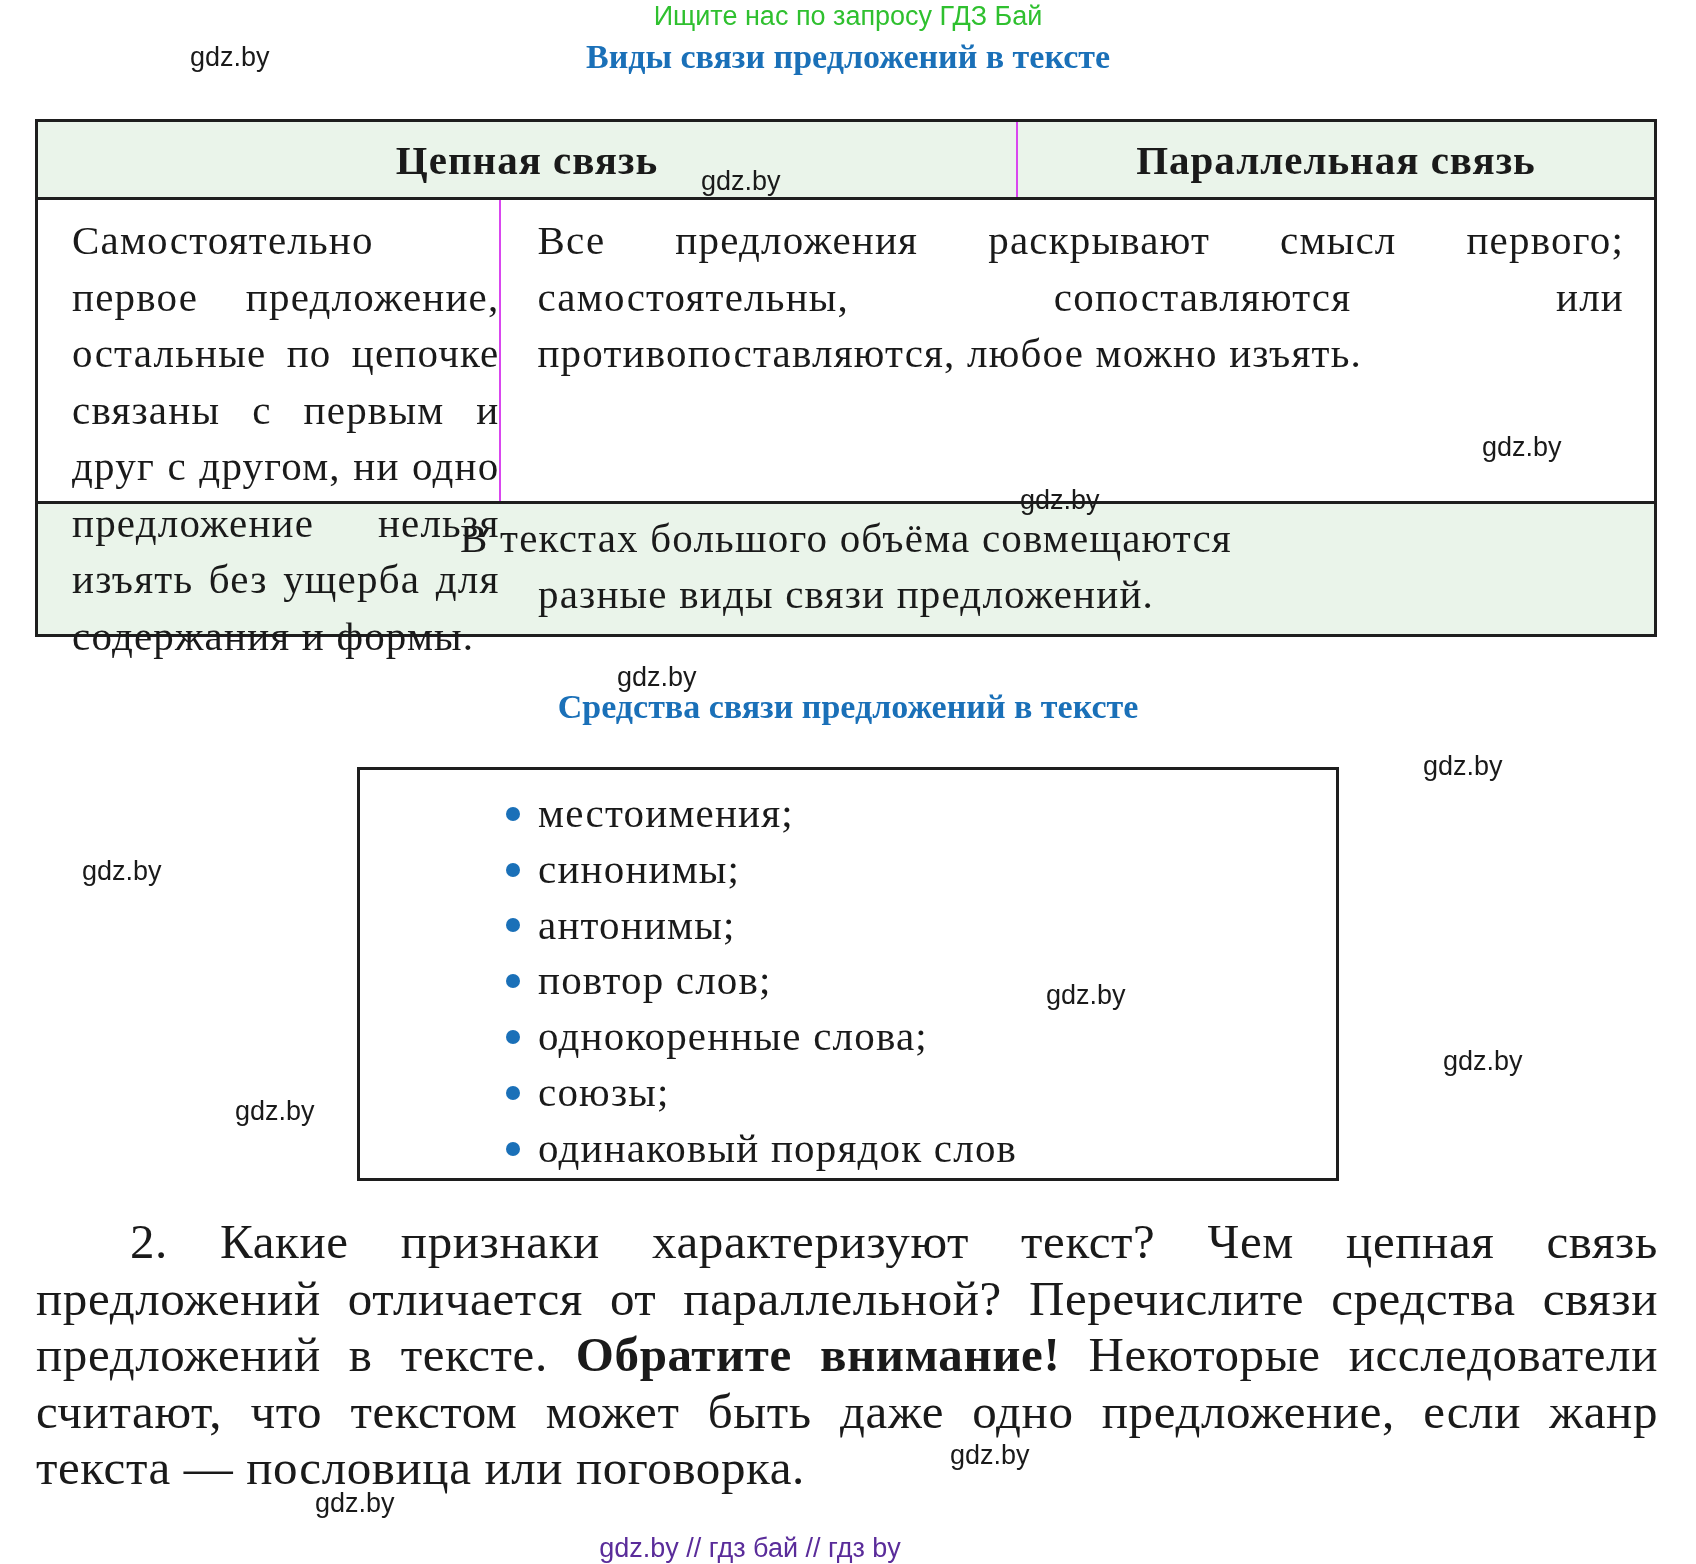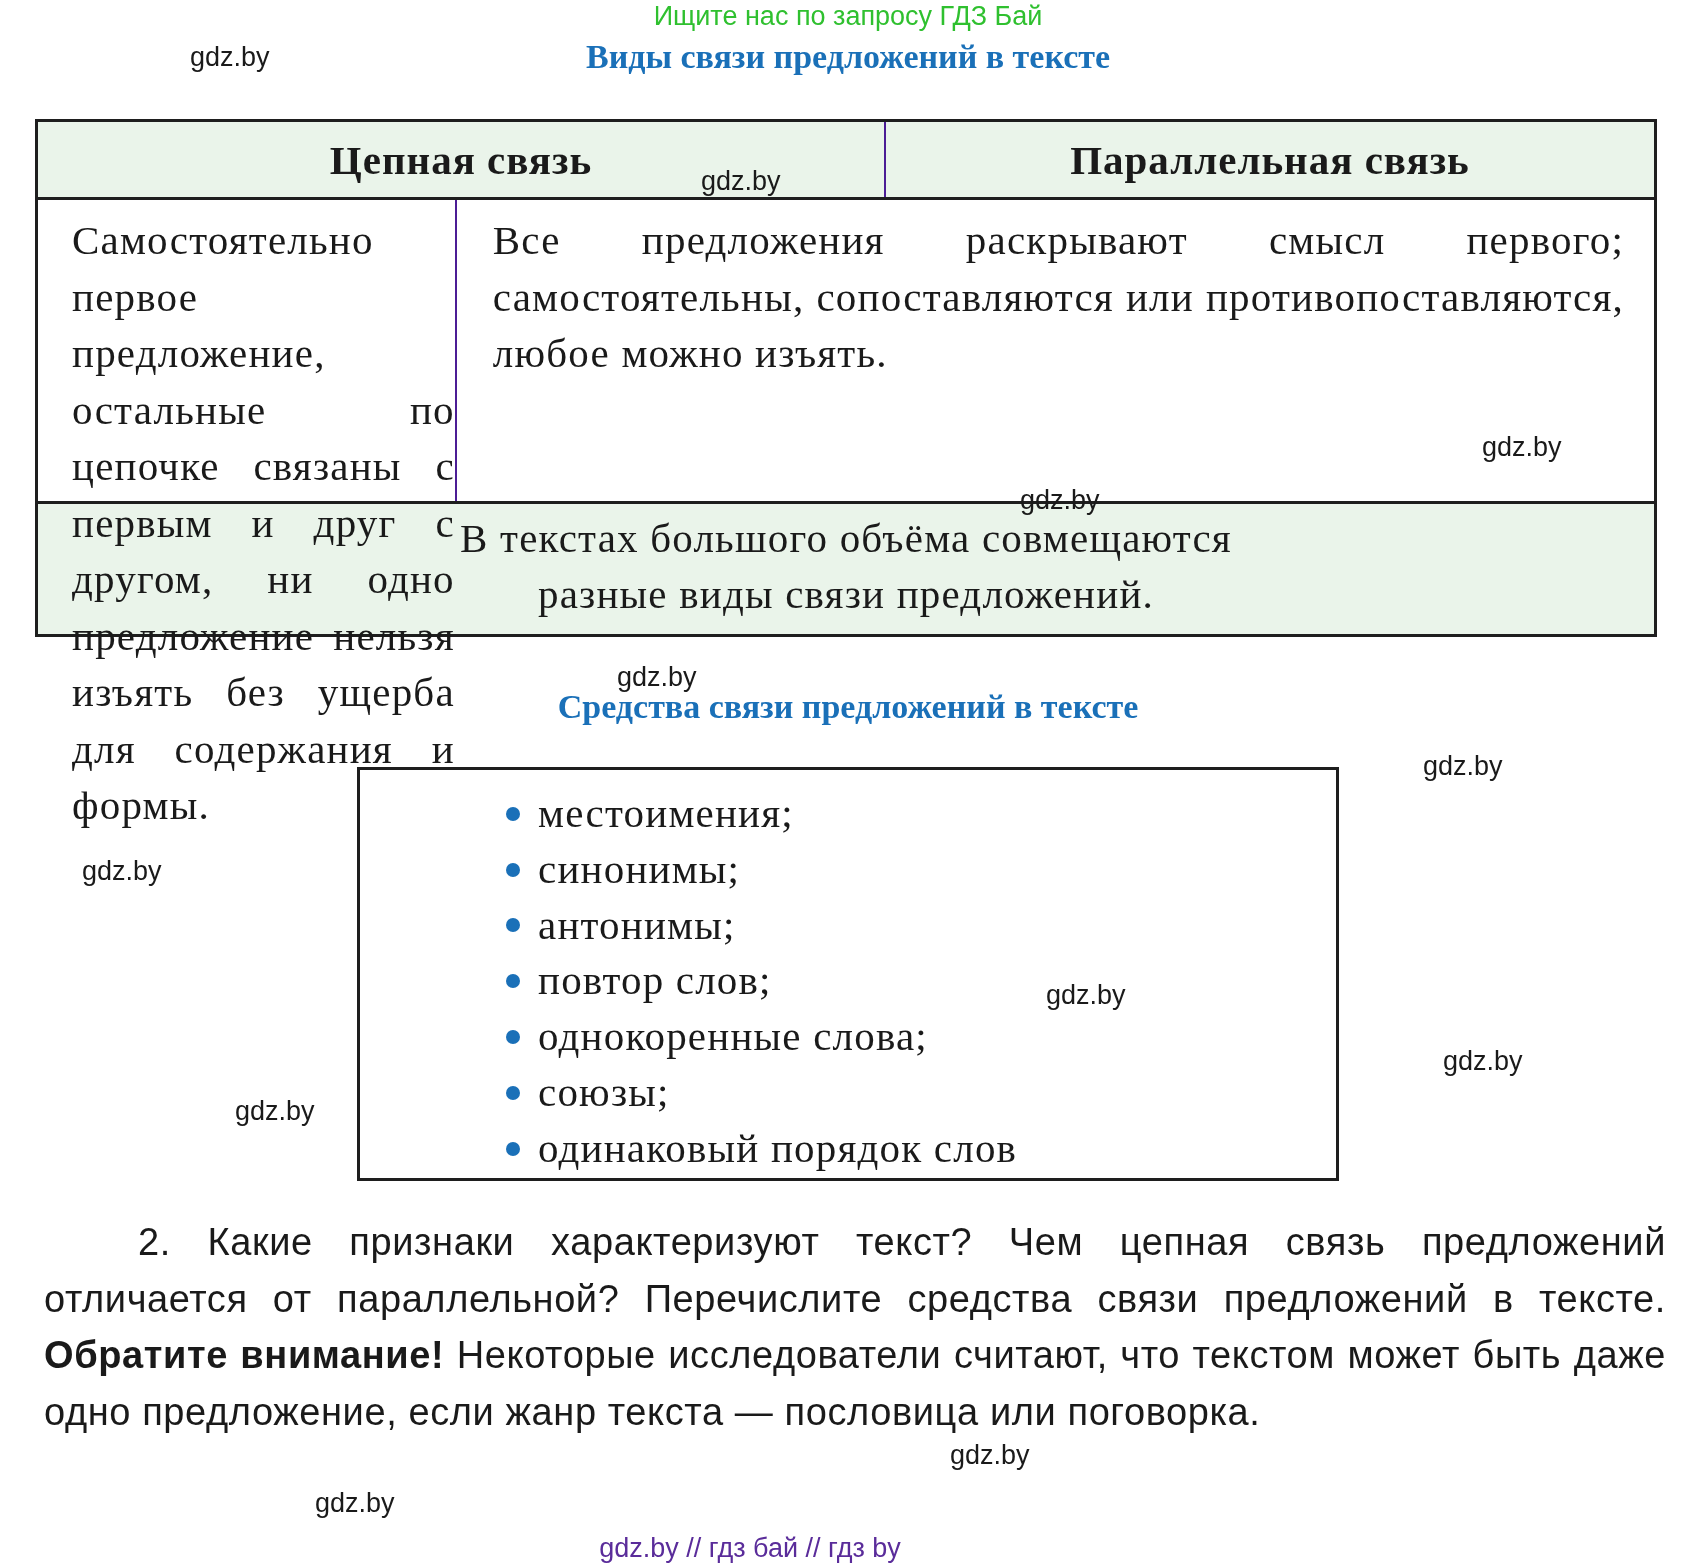--- a/index.html
+++ b/index.html
@@ -8,36 +8,36 @@
   .abs { position: absolute; }
   .promo { left: 0; width: 1696px; top: 0; text-align: center; color: #2fc02f;
            font-family: "Liberation Sans", sans-serif; font-size: 27px; line-height: 32px; }
   .wm { font-family: "Liberation Sans", sans-serif; font-size: 27px; color: #1a1a1a; line-height: 30px; }
   .h-blue { color: #1a70b8; font-weight: bold; font-family: "Liberation Serif", serif;
             font-size: 34px; text-align: center; left: 0; width: 1696px; }
   .table1 { left: 35px; top: 119px; width: 1622px; border: 3px solid #1e1e1e; box-sizing: border-box; }
   .row-head { display: flex; background: #eaf4ea; border-bottom: 3px solid #1e1e1e; height: 75px; }
   .row-head .cell { flex: 0 0 auto; display: flex; align-items: center; justify-content: center;
        font-family: "Liberation Serif", serif; font-weight: bold; font-size: 41px; letter-spacing: 1px; }
-  .c1 { width: 848px; border-right: 2px solid #4c1d95; box-sizing: border-box; }
+  .c1 { width: 980px; border-right: 2px solid #d946ef; box-sizing: border-box; }
   .c2 { flex: 1 1 auto !important; }
   .row-body { display: flex; height: 301px; border-bottom: 3px solid #1e1e1e; }
   .row-body .cell { box-sizing: border-box; font-family: "Liberation Serif", serif; font-size: 41px;
        line-height: 56.5px; padding-top: 12px; letter-spacing: 1.2px; }
   .row-body .c1 { padding-left: 34px; text-align: justify; }
   .row-body .c2 { padding-left: 36px; padding-right: 30px; text-align: justify; }
   .row-foot { background: #eaf4ea; height: 130px; text-align: center; font-family: "Liberation Serif", serif;
        font-size: 41px; line-height: 56px; padding-top: 6px; box-sizing: border-box; letter-spacing: 1.2px; }
   .row-foot b { font-weight: normal; }
   .listbox { left: 357px; top: 767px; width: 982px; height: 414px; border: 3px solid #1e1e1e; box-sizing: border-box; }
   .listbox ul { list-style: none; margin: 0; padding: 0; position: absolute; left: 146px; top: 16px; }
   .listbox li { font-family: "Liberation Serif", serif; font-size: 41px; line-height: 55.8px; letter-spacing: 1.2px;
        display: flex; align-items: center; }
   .bullet { width: 14px; height: 14px; border-radius: 50%; background: #1a70b8; margin-right: 18px; flex: 0 0 auto; }
-  .task { left: 44px; top: 1214px; width: 1622px; font-family: Liberation Sans, sans-serif; font-size: 38px;
+  .task { left: 36px; top: 1214px; width: 1622px; font-family: Liberation Serif, serif; font-size: 49px;
           line-height: 56.5px; text-align: justify; text-indent: 94px; color: #1a1a1a; letter-spacing: 0.6px; }
   .task b { font-weight: bold; }
   .footer { left: 0; width: 1500px; top: 1533px; text-align: center; color: #5a2c9a;
             font-family: "Liberation Sans", sans-serif; font-size: 27px; }
 </style>
 </head>
 <body>
 
 <div class="abs promo">Ищите нас по запросу ГДЗ Бай</div>
 

